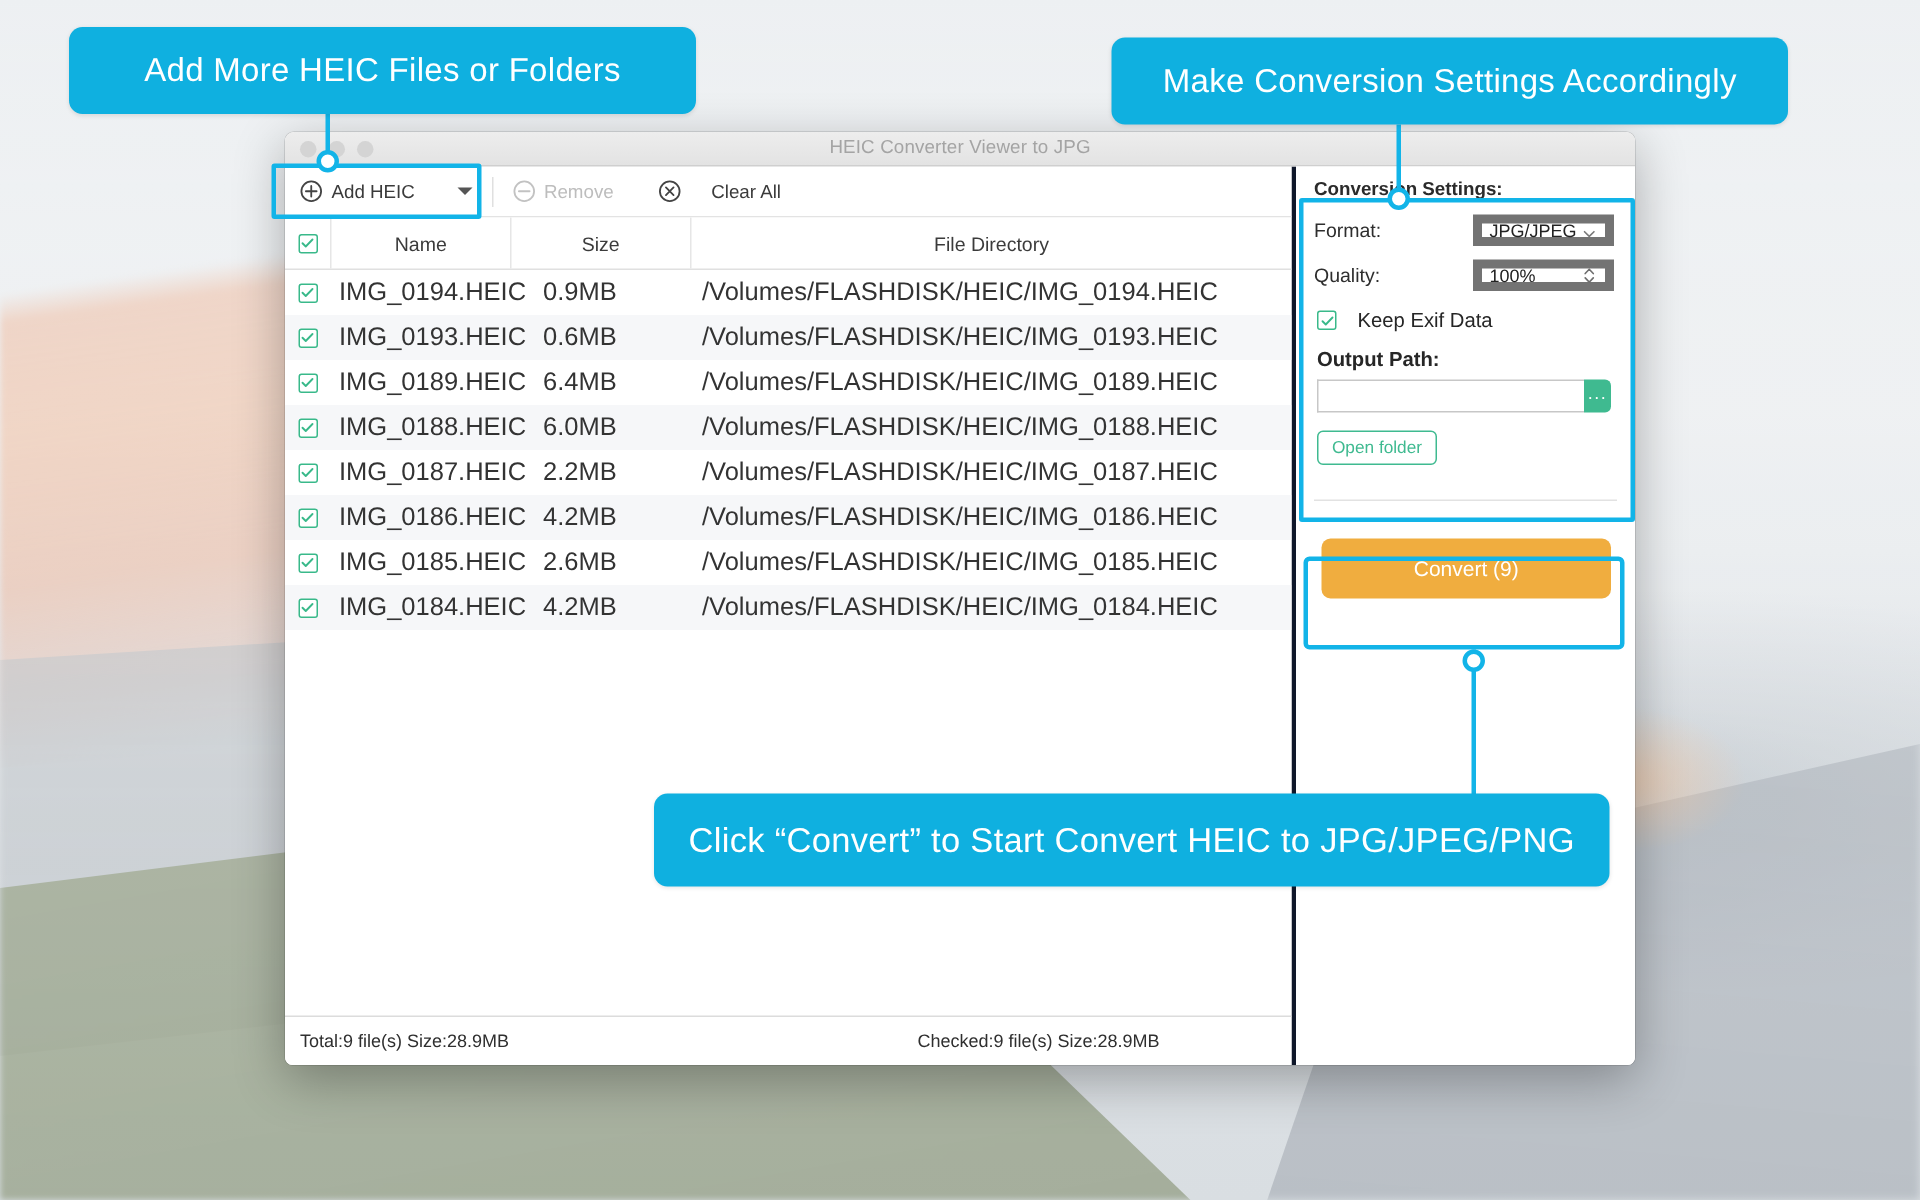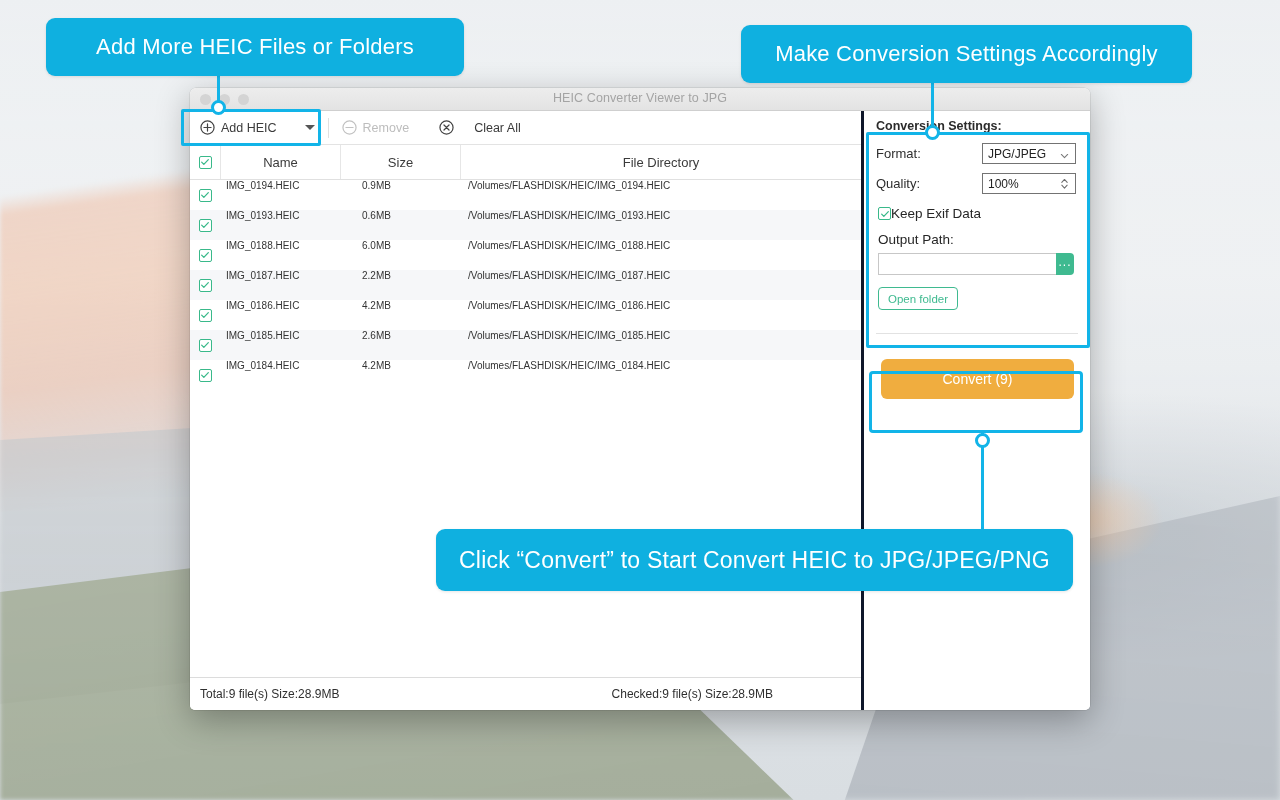--- a/index.html
+++ b/index.html
@@ -119,21 +119,21 @@
     background: #fff;
     border-bottom: 1px solid #e0e0e0;
     font-size: 13px; color: #3b3b3b;
   }
   .th-chk { width: 30px; display: flex; justify-content: center; align-items: center; }
   .th-name { width: 120px; text-align: left; border-left: 1px solid #e6e6e6; height: 100%; display: flex; align-items: center; justify-content: center; }
   .th-size { width: 120px; text-align: center; border-left: 1px solid #e6e6e6; height: 100%; display: flex; align-items: center; justify-content: center; }
   .th-dir  { flex: 1; text-align: center; border-left: 1px solid #e6e6e6; height: 100%; display: flex; align-items: center; justify-content: center; }
 
   .tbody { flex: 1 1 auto; overflow: hidden; background: #fff; min-height: 0; }
-  .trow { height: 30px; display: flex; font-size: 10px; color: #333; }
+  .trow { height: 30px; display: flex; align-items: center; font-size: 17px; color: #333; }
   .trow:nth-child(even) { background: #f6f7f9; }
   .td-chk { width: 30px; display: flex; justify-content: center; align-items: center; }
   .td-name { width: 120px; padding-left: 6px; }
   .td-size { width: 120px; padding-left: 22px; }
   .td-dir { flex: 1; padding-left: 8px; }
 
   .chk {
     width: 13px; height: 13px; border: 1px solid #39b98a; border-radius: 2px;
     background: #fff; display: inline-flex; align-items: center; justify-content: center;
   }
@@ -148,32 +148,32 @@
     padding: 16px 10px;
   }
   .status-right { margin-left: auto; margin-right: 78px; }
 
   
   .settings-box { position: absolute; left: 12px; top: 8px; width: 212px; }
   .settings-title { font-size: 12.5px; font-weight: bold; color: #2b2b2b; margin-bottom: 10px; }
   .field-row { display: flex; align-items: center; margin-bottom: 9px; }
   .field-label { font-size: 13px; color: #2e2e2e; width: 106px; }
   .select-box {
-    width: 94px; height: 21px; border: 1px solid #737373; background: #fff;
+    width: 94px; height: 21px; border: 6px solid #737373; background: #fff;
     display: flex; align-items: center; padding: 0 5px; font-size: 12px; color: #222;
     position: relative;
   }
   .select-box .arrow-dn {
     position: absolute; right: 6px; top: 50%; transform: translateY(-50%);
     width: 9px; height: 9px;
   }
   .spin { position: absolute; right: 6px; top: 50%; transform: translateY(-50%); width: 9px; height: 13px; }
-  .exif-row { display: flex; align-items: center; gap: 0; margin: 12px 0 11px 2px; }
+  .exif-row { display: flex; align-items: center; gap: 14px; margin: 12px 0 11px 2px; }
   .exif-label { font-size: 13.5px; color: #262626; }
-  .out-label { font-size: 13.5px; color: #262626; margin: 0 0 6px 2px; }
+  .out-label { font-size: 13.5px; color: #262626; margin: 0 0 6px 2px; font-weight: bold; }
   .path-row { display: flex; width: 196px; height: 22px; margin-left: 2px; }
   .path-input { flex: 1; border: 1px solid #c7c7c7; border-right: none; background: #fff; }
   .dots-btn {
     width: 22px; background: #3fba90; border-radius: 0 4px 4px 0;
     display: flex; align-items: center; justify-content: center;
     color: #fff; font-size: 12px; letter-spacing: 1px; line-height: 4px; padding-bottom: 5px;
   }
   .open-folder {
     margin: 12px 0 0 2px; width: 80px; height: 23px;
     border: 1px solid #3fba90; border-radius: 4px; background: #fff;
@@ -315,20 +315,32 @@
               <div class="td-dir">/Volumes/FLASHDISK/HEIC/IMG_0193.HEIC</div>
             </div>
             <div class="trow">
               <div class="td-chk">
                 <span class="chk">
                   <svg viewBox="0 0 12 12">
                     <path d="M2 6.2l2.6 2.6L10 3.2" fill="none" stroke="#39b98a" stroke-width="1.5" stroke-linecap="round" stroke-linejoin="round"></path>
                   </svg>
                 </span>
               </div>
+              <div class="td-name">IMG_0189.HEIC</div>
+              <div class="td-size">6.4MB</div>
+              <div class="td-dir">/Volumes/FLASHDISK/HEIC/IMG_0189.HEIC</div>
+            </div>
+            <div class="trow">
+              <div class="td-chk">
+                <span class="chk">
+                  <svg viewBox="0 0 12 12">
+                    <path d="M2 6.2l2.6 2.6L10 3.2" fill="none" stroke="#39b98a" stroke-width="1.5" stroke-linecap="round" stroke-linejoin="round"></path>
+                  </svg>
+                </span>
+              </div>
               <div class="td-name">IMG_0188.HEIC</div>
               <div class="td-size">6.0MB</div>
               <div class="td-dir">/Volumes/FLASHDISK/HEIC/IMG_0188.HEIC</div>
             </div>
             <div class="trow">
               <div class="td-chk">
                 <span class="chk">
                   <svg viewBox="0 0 12 12">
                     <path d="M2 6.2l2.6 2.6L10 3.2" fill="none" stroke="#39b98a" stroke-width="1.5" stroke-linecap="round" stroke-linejoin="round"></path>
                   </svg>

